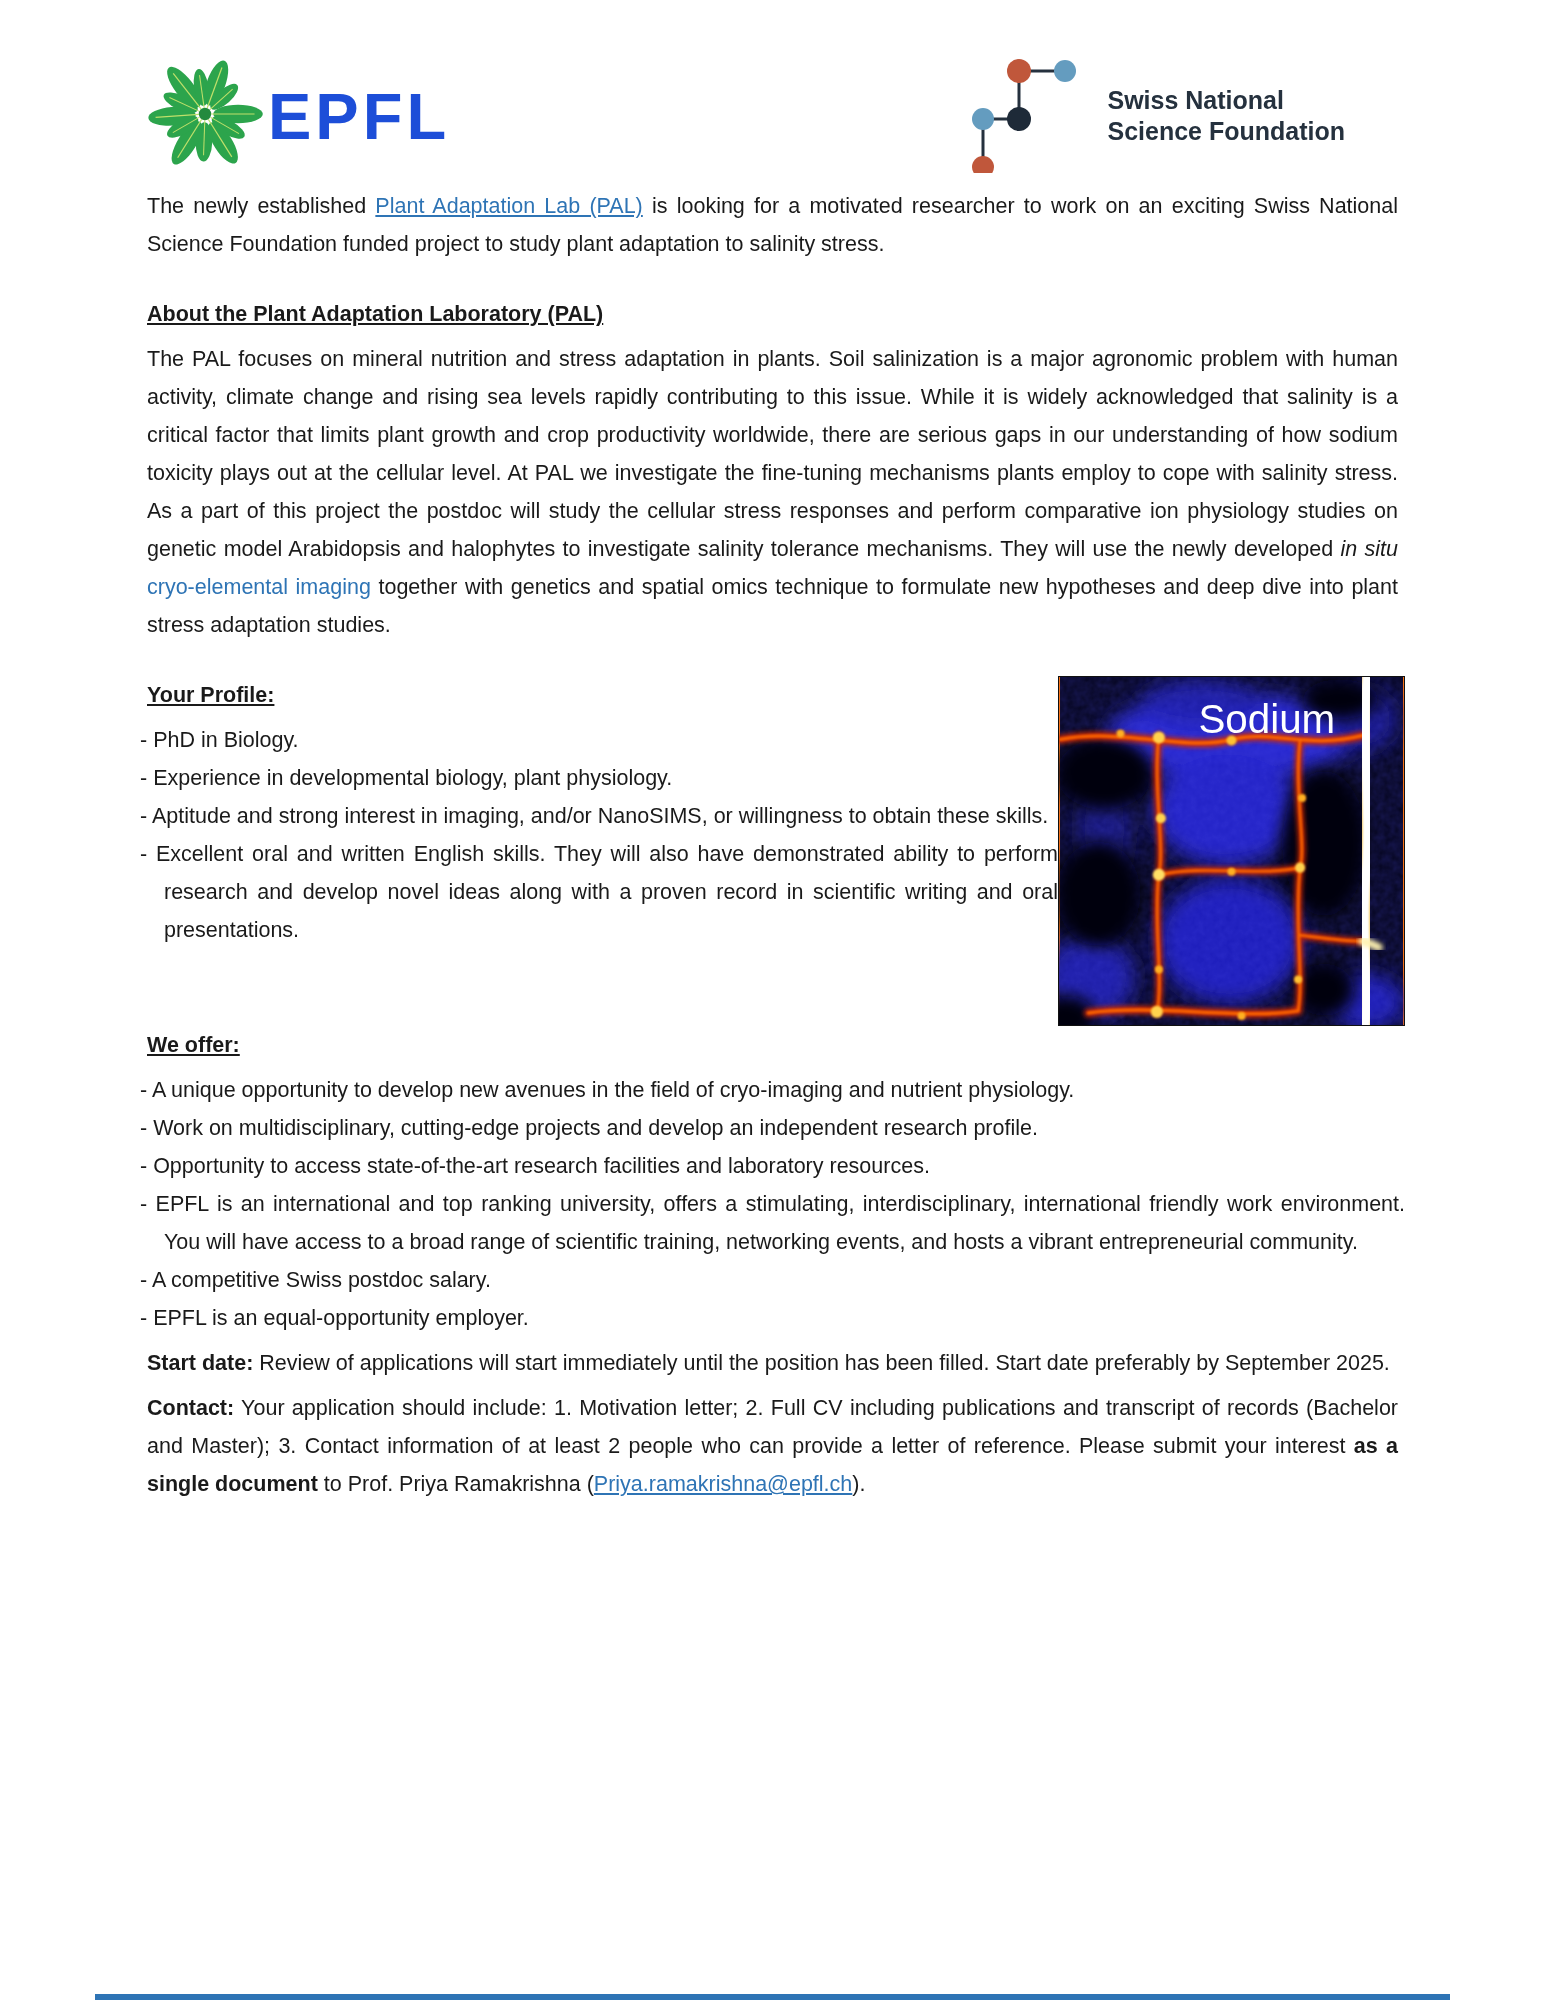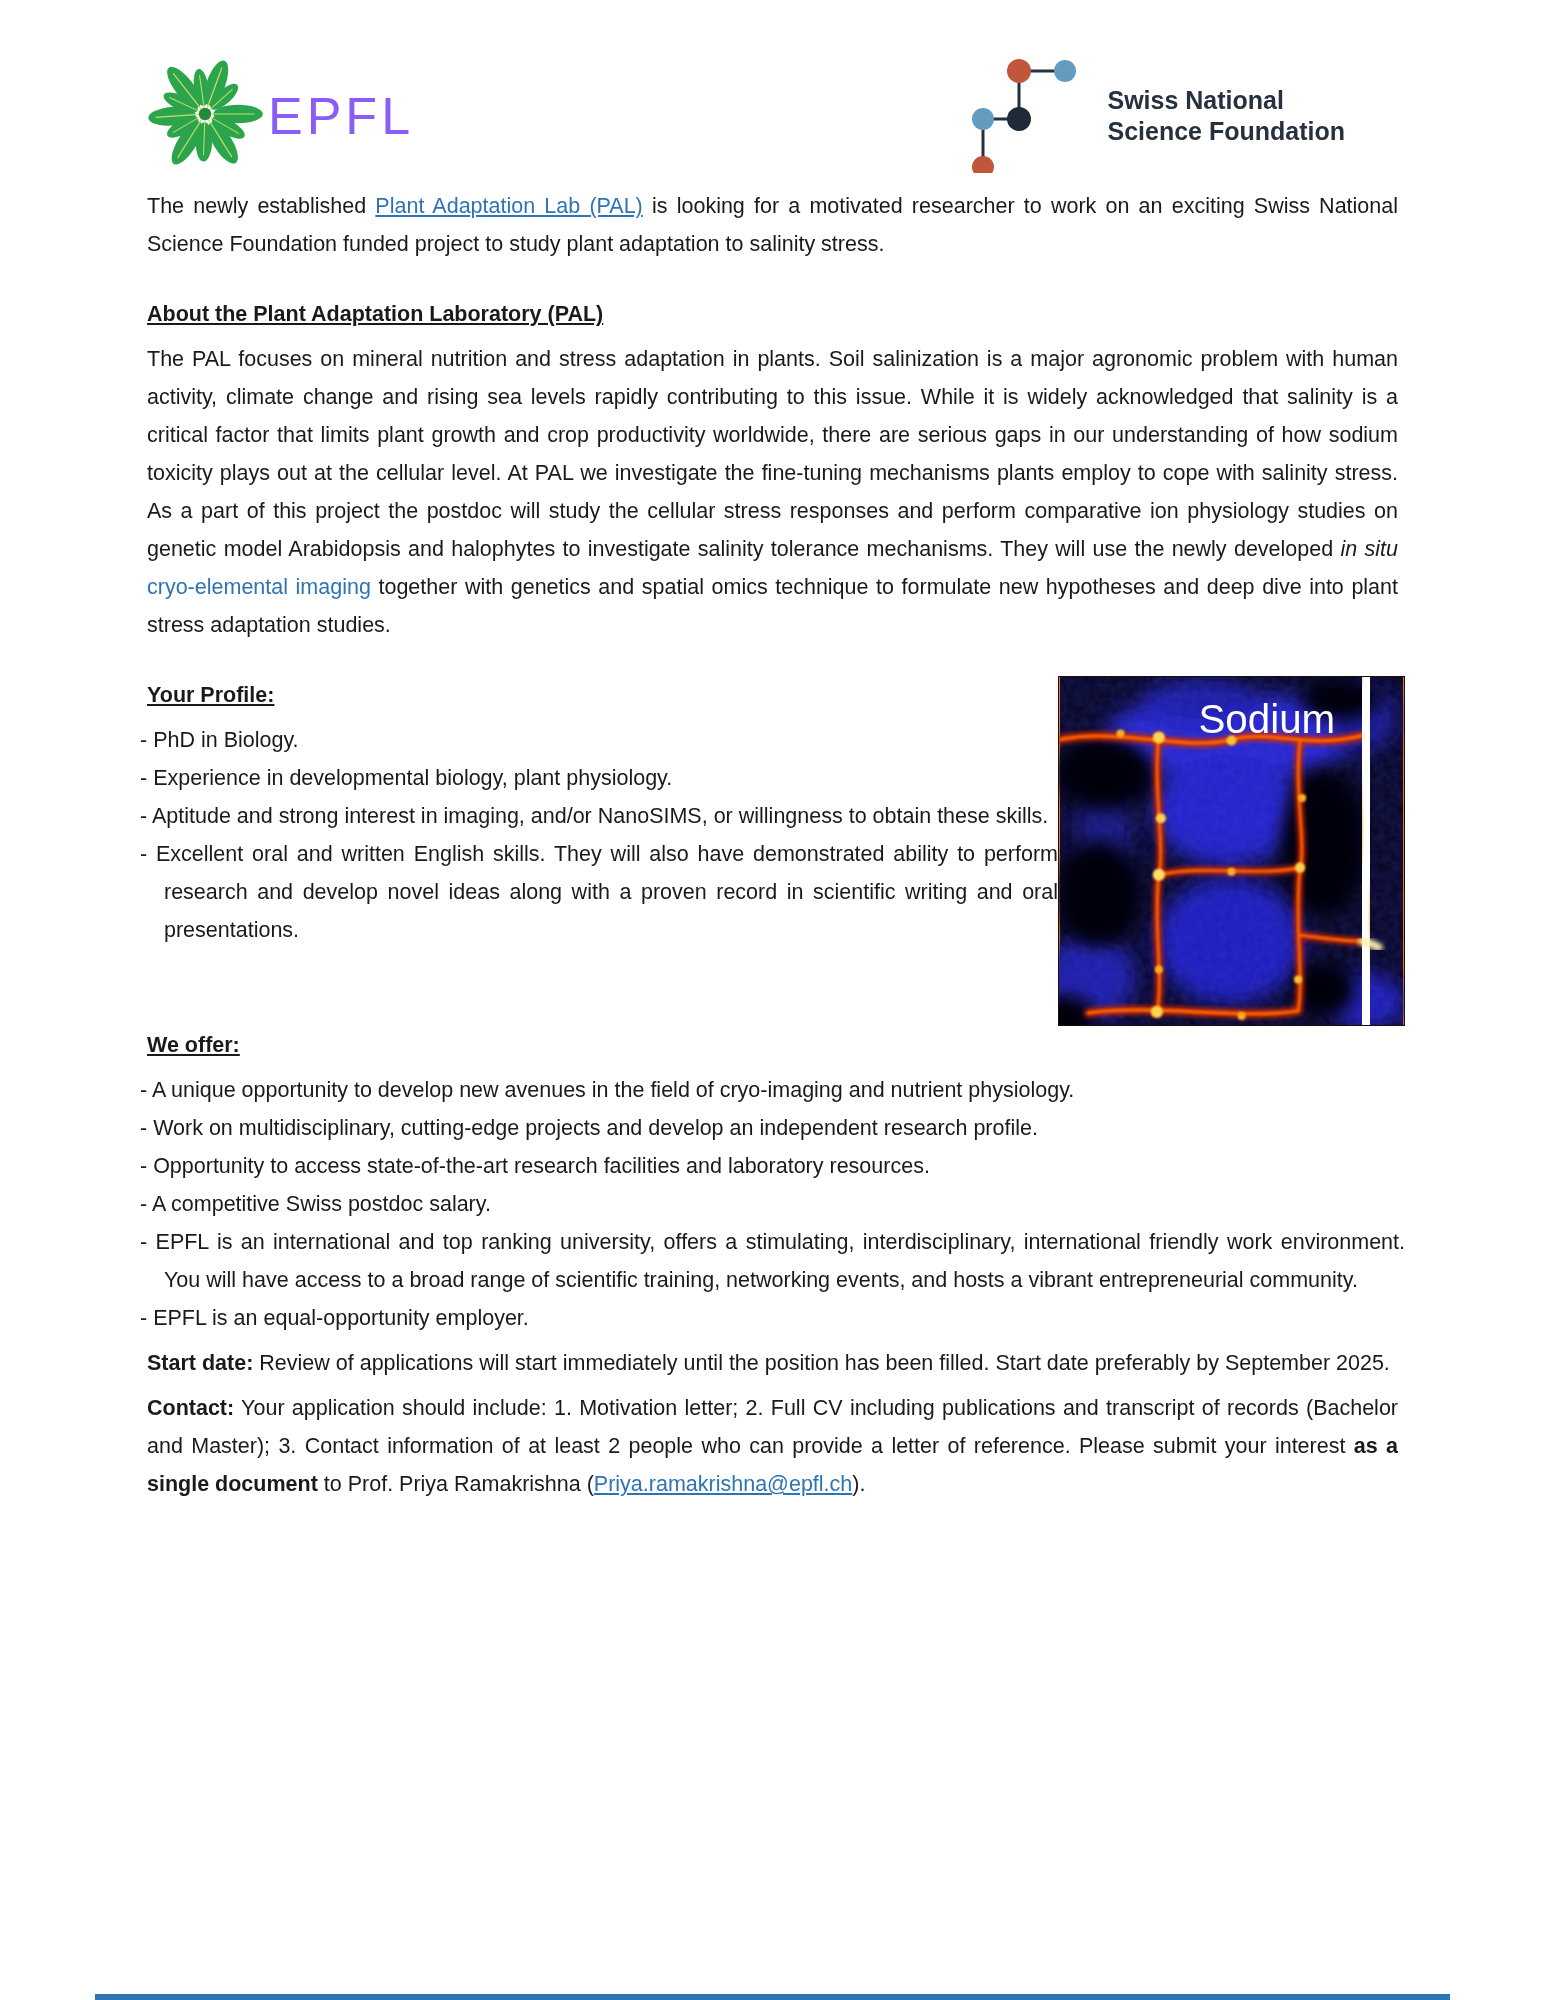--- a/index.html
+++ b/index.html
@@ -5,21 +5,21 @@
   html,body { margin:0; padding:0; background:#e8e8e8; }
   .page {
     position:relative; width:1545px; height:2000px; margin:0 auto;
     background:#ffffff; overflow:hidden;
     font-family:"Liberation Sans", sans-serif; color:#1a1a1a;
   }
   
   .logos { display:flex; justify-content:space-between; align-items:center;
            padding:52px 200px 0 140px; height:128px; }
   .pal-logo { display:flex; align-items:center; }
-  .epfl-text { color:#8b5cf6; font-weight:400; font-size:52px; line-height:1;
+  .epfl-text { color:#1d4ed8; font-weight:700; font-size:65px; line-height:1;
                letter-spacing:4px; margin-left:-2px; }
   .snsf { display:flex; align-items:center; gap:28px; }
   .snsf-text { font-weight:700; font-size:25px; line-height:1.24; color:#25313E; }
   
   .title { text-align:center; font-size:30px; font-weight:700; color:#000;
            margin:58px 140px 0 140px; }
   
   .content { padding:0 140px; font-size:21.5px; line-height:38px; text-align:justify; }
   .blk { margin-top:32px; }
   .hd  { font-weight:700; text-align:left;text-decoration:underline; }
@@ -229,22 +229,22 @@
       <div class="li">- Experience in developmental biology, plant physiology.</div>
       <div class="li">- Aptitude and strong interest in imaging, and/or NanoSIMS, or willingness to obtain these skills.</div>
       <div class="li">- Excellent oral and written English skills. They will also have demonstrated ability to perform research and develop novel ideas along with a proven record in scientific writing and oral presentations.</div>
     </div>
 
     <div class="blk clear">
       <p class="para hd">We offer:</p>
       <div class="li">- A unique opportunity to develop new avenues in the field of cryo-imaging and nutrient physiology.</div>
       <div class="li">- Work on multidisciplinary, cutting-edge projects and develop an independent research profile.</div>
       <div class="li">- Opportunity to access state-of-the-art research facilities and laboratory resources.</div>
+      <div class="li">- EPFL is an international and top ranking university, offers a stimulating, interdisciplinary, international friendly work environment. You will have access to a broad range of scientific training, networking events, and hosts a vibrant entrepreneurial community.</div>
       <div class="li">- A competitive Swiss postdoc salary.</div>
-      <div class="li">- EPFL is an international and top ranking university, offers a stimulating, interdisciplinary, international friendly work environment. You will have access to a broad range of scientific training, networking events, and hosts a vibrant entrepreneurial community.</div>
       <div class="li">- EPFL is an equal-opportunity employer.</div>
     </div>
 
     <p class="para blk"><b>Start date:</b><span> Review of applications will start immediately until the position has been filled. Start date preferably by September 2025.</span></p>
 
 
     <p class="para blk"><b>Contact:</b><span> Your application should include: 1. Motivation letter; 2. Full CV including publications and transcript of records (Bachelor and Master); 3. Contact information of at least 2 people who can provide a letter of reference. Please submit your interest </span><b>as a single document</b><span> to Prof. Priya Ramakrishna (</span><a class="lnk">Priya.ramakrishna@epfl.ch</a><span>).</span></p>
 
   </div>
 

